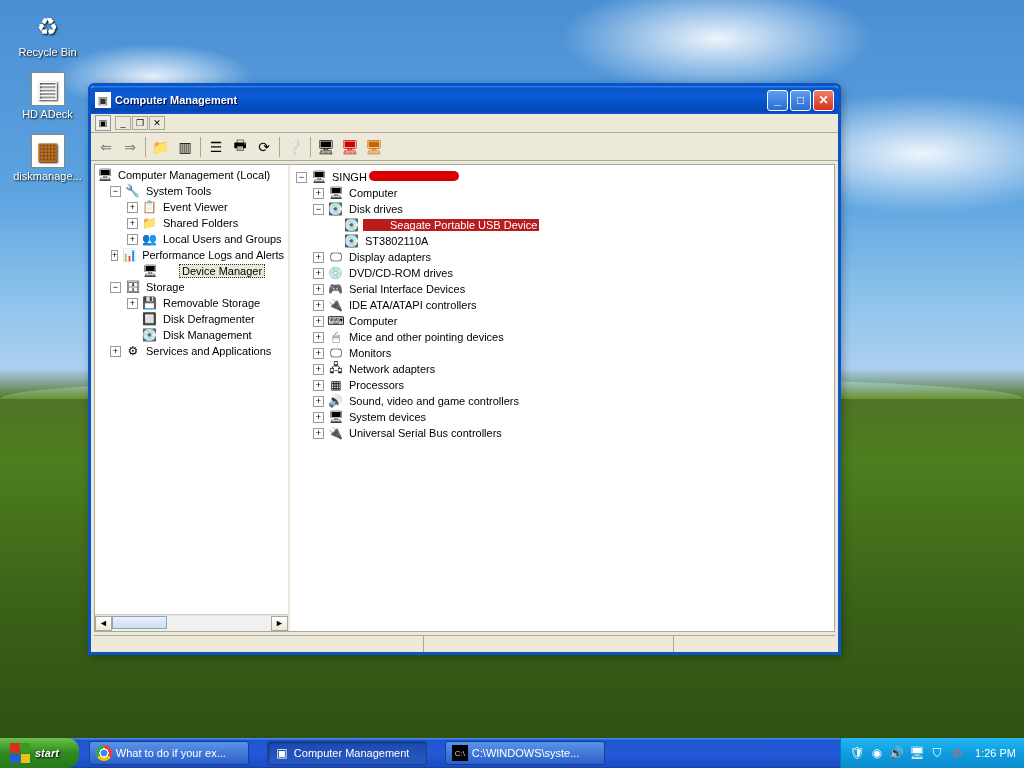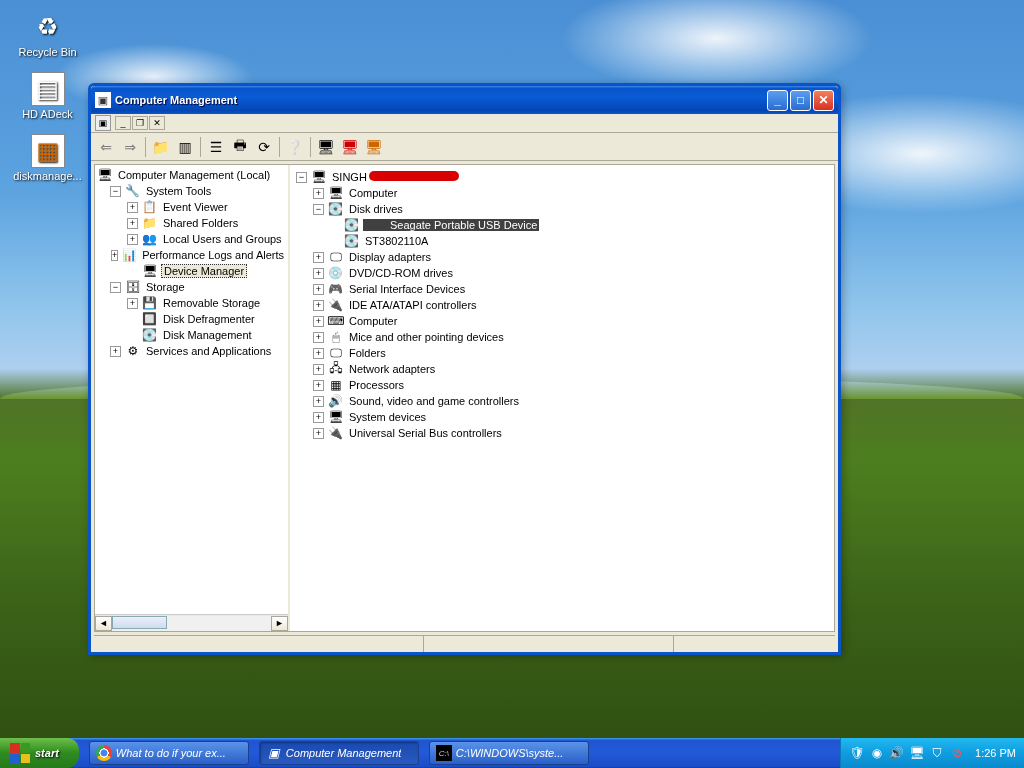--- a/index.html
+++ b/index.html
@@ -53,39 +53,39 @@
 .content { position:absolute; top: 78px; left:3px; right:3px; bottom:20px; display:flex; background:#fff; border:1px solid #aca899; }
 .left-pane { width:195px; border-right:2px solid #ece9d8; overflow:hidden; position:relative; background:#fff; }
 .right-pane { flex:1; overflow:auto; background:#fff; padding:2px 4px; }
 
 .tree { padding: 2px; white-space:nowrap; }
 .tree-row { display:flex; align-items:center; height:16px; cursor:pointer; }
 .tree-row .exp { width:11px;height:11px;border:1px solid #999;background:#fff;font-size:9px;line-height:9px;text-align:center;margin-right:4px;cursor:pointer; }
 .tree-row .exp-blank { width:11px;margin-right:4px; }
 .tree-row .ticon2 { width:16px;height:16px;margin-right:3px;display:flex;align-items:center;justify-content:center;font-size:12px; }
 .tree-row .label { padding: 0 2px; }
-.tree-row.selected .label { background:#ece9d8;border:1px dotted #333; }
-.tree-row.hl .label { background:#404040;color:white;padding-left:27px; }
+.tree-row.selected .label { background:#ece9d8;border:1px dotted #333;margin-left:18px; }
+.tree-row.hl .label { background:#b91c1c;color:white;padding-left:27px; }
 .ind { display:inline-block; }
 
 .scroll-h { position:absolute; bottom:0; left:0; right:0; height:17px; background:#ece9d8; display:flex;align-items:center; border-top:1px solid #ccc;}
 .sb-btn { width:17px;height:15px;background:linear-gradient(#fff,#ece9d8);border:1px solid #aca899;display:flex;align-items:center;justify-content:center;font-size:9px;cursor:pointer;}
 .sb-track { flex:1;height:15px;background:#f0f0f0;position:relative; }
 .sb-thumb { position:absolute;left:0;width:55px;height:13px;top:0;background:linear-gradient(#eef,#cde);border:1px solid #8aa; }
 
 .statusbar { position:absolute; bottom:0; left:3px; right:3px; height:17px; background:#ece9d8; border-top:1px solid #aca899; display:flex; }
 .status-seg { border-right:1px solid #aca899;height:100%;padding:2px 6px; }
 
 .redact { display:inline-block; width:90px; height:10px; background:#d80000; border-radius:5px; margin-left:2px; }
 
 .taskbar { position:absolute; bottom:0; left:0; right:0; height:30px; background: linear-gradient(to bottom, #3e9cef 0%, #2055d0 8%, #2359d8 50%, #1a4dc5 95%, #123a99 100%); display:flex;align-items:center; }
 .start-btn { height:30px; padding: 0 20px 0 10px; background: linear-gradient(to bottom, #6dc04a 0%, #2e8a1f 50%, #267a1a 100%); border-radius:0 12px 12px 0; color:white; font-style:italic; font-weight:bold; font-size:18px; display:flex;align-items:center;gap:5px; cursor:pointer; text-shadow:1px 1px 2px #000;}
 .start-logo { width:20px;height:20px;display:grid;grid-template:1fr 1fr/1fr 1fr;gap:1px; }
 .start-logo div:nth-child(1){background:#d83020;} .start-logo div:nth-child(2){background:#3a9a20;} .start-logo div:nth-child(3){background:#2060d0;} .start-logo div:nth-child(4){background:#e8c020;}
-.task-items { display:flex;gap:10px;margin-left:10px;flex:1;font-style:italic; }
+.task-items { display:flex;gap:18px;margin-left:10px;flex:1; }
 .task-item { height:24px; min-width:160px; max-width:160px; padding:0 6px; background:linear-gradient(#5a93e8,#2a60c8); border:1px solid #1a4090; border-radius:3px; display:flex;align-items:center;gap:4px;color:white;cursor:pointer;overflow:hidden; }
 .task-item.active { background:linear-gradient(#1a4ab0,#2a5ac0); box-shadow: inset 1px 1px 2px rgba(0,0,0,0.3); }
 .task-item .ti { width:16px;height:16px;flex-shrink:0;display:flex;align-items:center;justify-content:center;font-size:12px; }
 .task-item .tl { white-space:nowrap;overflow:hidden;text-overflow:ellipsis; }
 .systray { height:30px; background:linear-gradient(to bottom,#22b8f0 0%,#0f9de0 50%,#0a8acc 100%); padding:0 8px;display:flex;align-items:center;gap:4px;color:white; border-left:1px solid #0a7abb; }
 .tray-icon { width:16px;height:16px;display:flex;align-items:center;justify-content:center;font-size:12px; }
 </style>
 </head>
 <body>
 
@@ -297,21 +297,21 @@
           <div class="tree-row">
               <span class="ind" style="width:17px;"></span>
               <span class="exp">+</span>
               <span class="ticon2">🖱</span>
               <span class="label">Mice and other pointing devices</span>
             </div>
           <div class="tree-row">
               <span class="ind" style="width:17px;"></span>
               <span class="exp">+</span>
               <span class="ticon2">🖵</span>
-              <span class="label">Folders</span>
+              <span class="label">Monitors</span>
             </div>
           <div class="tree-row">
               <span class="ind" style="width:17px;"></span>
               <span class="exp">+</span>
               <span class="ticon2">🖧</span>
               <span class="label">Network adapters</span>
             </div>
           <div class="tree-row">
               <span class="ind" style="width:17px;"></span>
               <span class="exp">+</span>

